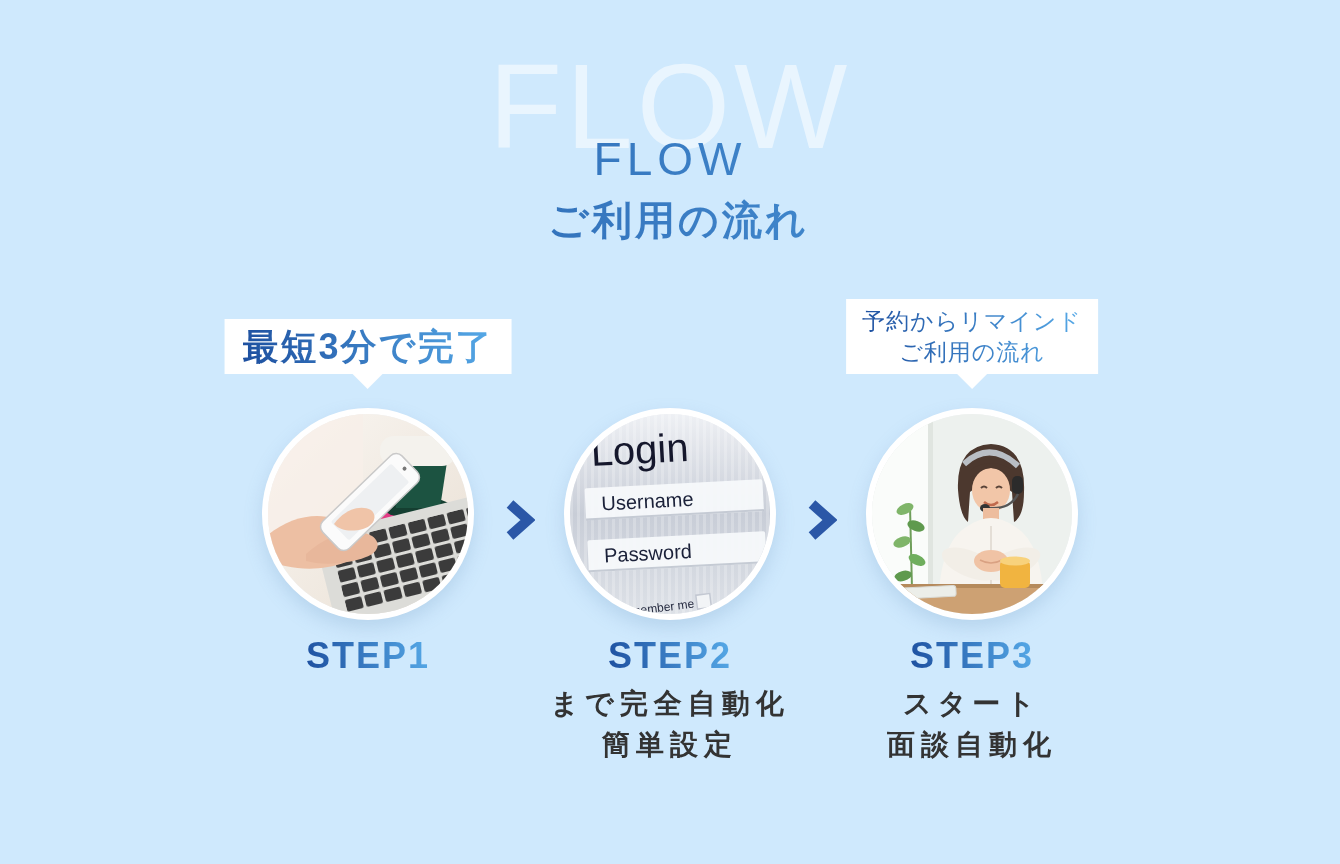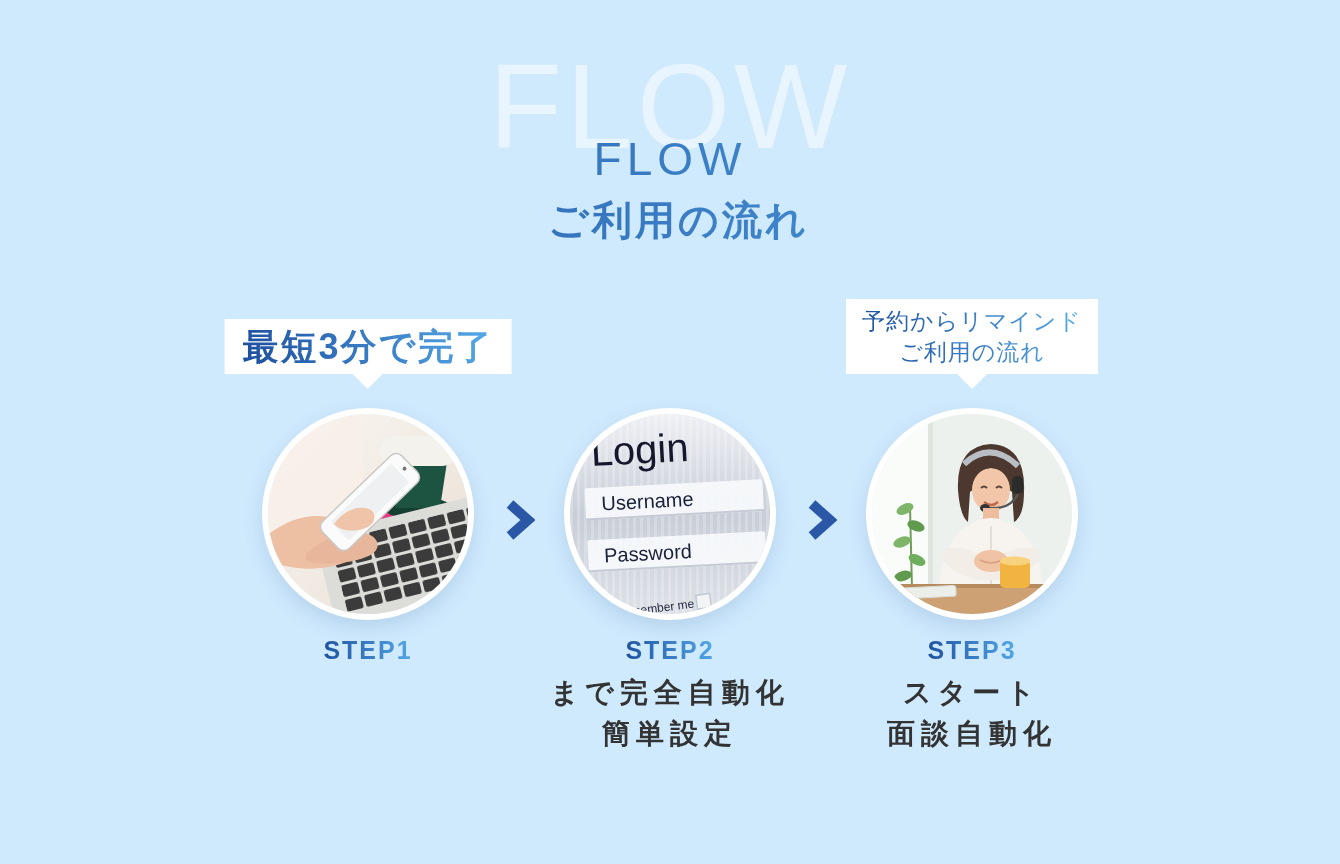--- a/index.html
+++ b/index.html
@@ -46,21 +46,21 @@
     background:var(--bubble-bg);white-space:nowrap;text-align:center;
   }
   .bubble::after{
     content:"";position:absolute;left:50%;bottom:-15px;transform:translateX(-50%);
     border:16px solid transparent;border-top:16px solid var(--bubble-bg);border-bottom:0;
   }
   .bubble-lg{padding:7px 18px;font-size:36px;font-weight:700;letter-spacing:2px;line-height:1.15;}
   .bubble-sm{padding:7px 16px;font-size:23px;font-weight:400;letter-spacing:1px;line-height:1.32;}
   .bubble-line{display:block;}
   
-  .step-label{margin-top:18px;font-size:25px;font-weight:700;letter-spacing:2px;line-height:1;}
+  .step-label{margin-top:18px;font-size:36px;font-weight:700;letter-spacing:2px;line-height:1;}
   .caption{margin-top:10px;font-size:28px;font-weight:700;letter-spacing:6px;
     color:var(--caption);text-align:center;line-height:1.45;}
   .cap-line{display:block;}
   
   .arrow-slot{width:32px;padding-top:90px;display:flex;justify-content:center;}
   .chev{stroke:var(--arrow);}
 </style>
 </head>
 <body>
 

